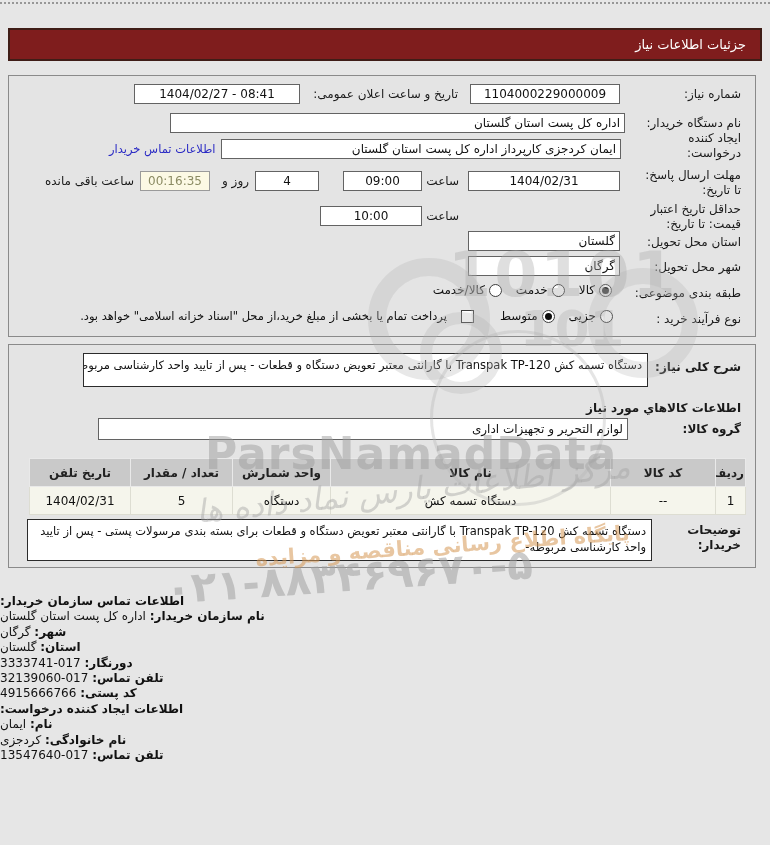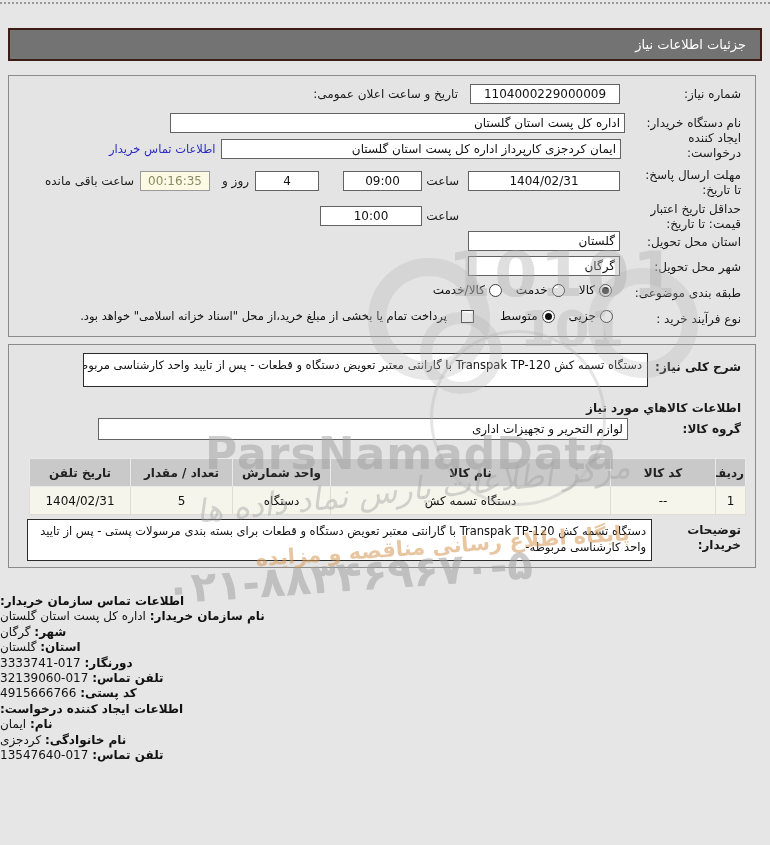--- a/index.html
+++ b/index.html
@@ -74,29 +74,30 @@
   .wm-digits2{font-size:50px;font-weight:bold;color:rgba(172,172,172,.32);direction:ltr;}
   .wm-callig{font-size:32px;font-style:italic;color:rgba(165,165,165,.45);transform:rotate(-6deg);}
   .wm-slogan{font-size:21px;font-weight:bold;color:rgba(213,151,83,.55);transform:rotate(-4deg);}
   .wm-phone{font-size:42px;font-weight:bold;color:rgba(160,160,160,.55);transform:rotate(-4deg);direction:ltr;}
 </style>
 </head>
 <body>
 
 <div class="topdots"></div>
 
-<div class="titlebar" style="background:#737373;">
+<div class="titlebar" style="background:#7f1d1d;">
   <span>جزئیات اطلاعات نیاز</span>
 </div>
 
 <div class="panel" id="panel1">
 
   <div class="lbl" style="right:14px;top:11px;">شماره نیاز:</div>
   <div class="inp center ltr" style="right:135px;width:150px;top:8px;">1104000229000009</div>
   <div class="lbl" style="right:297px;top:11px;">تاریخ و ساعت اعلان عمومی:</div>
+  <div class="inp center ltr" style="right:455px;width:166px;top:8px;">1404/02/27 - 08:41</div>
 
   <div class="lbl" style="right:14px;top:40px;">نام دستگاه خریدار:</div>
   <div class="inp right" style="right:130px;width:455px;top:37px;">اداره کل پست استان گلستان</div>
 
   <div class="lbl2" style="right:14px;top:55px;width:90px;">
     <span>ایجاد کننده</span><br>
     <span>درخواست:</span>
   </div>
   <div class="inp right" style="right:134px;width:400px;top:63px;">ایمان کردجزی کارپرداز اداره کل پست استان گلستان</div>
   <div class="link" style="left:100px;top:66px;">اطلاعات تماس خریدار</div>

